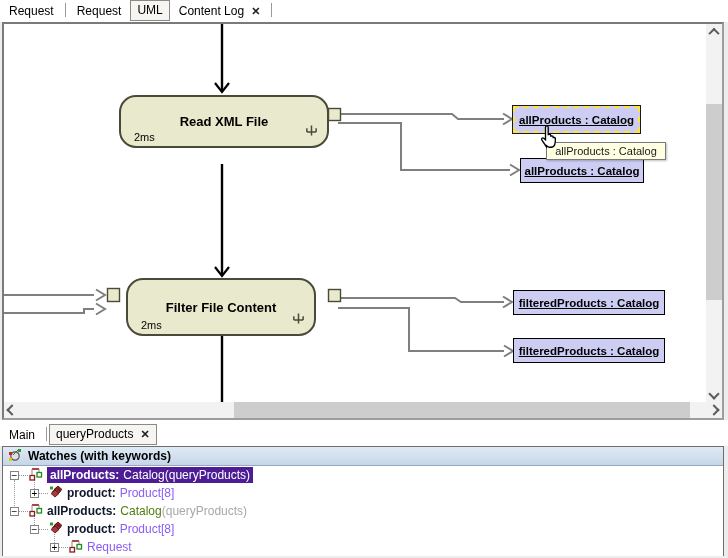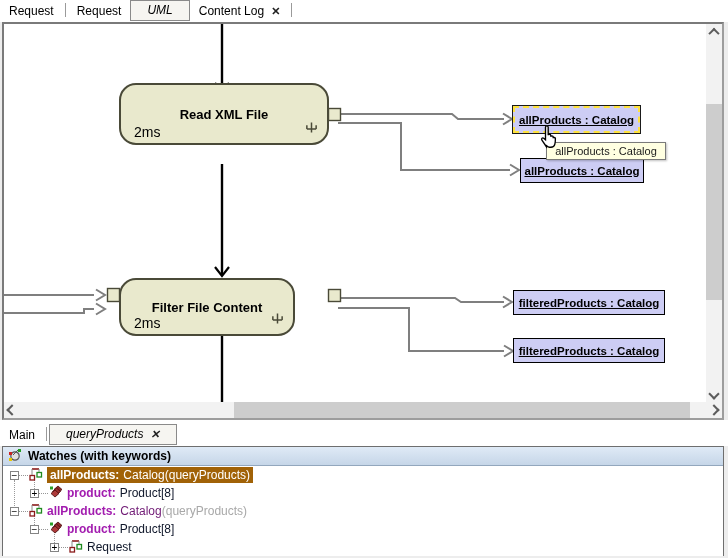--- a/index.html
+++ b/index.html
@@ -6,37 +6,37 @@
   body{
     width:728px;height:558px;position:relative;overflow:hidden;
     background:#ededed;font-family:"Liberation Sans",sans-serif;
     -webkit-font-smoothing:antialiased;
   }
   
   .tabbar{position:absolute;left:0;width:728px;display:flex;align-items:flex-end;background:#ffffff;}
   .tabbar.top{top:0;height:22px;}
   .tabbar.bottom{top:420px;height:26px;text-align:right;}
   .tab{font-size:12px;color:#000;padding:3px 9px 4px;white-space:nowrap;display:flex;align-items:center;gap:7px;}
-  .tab.selected{border:1px solid #8a8a8a;background:#f6f5f1;padding:2px 16px 3px;margin-bottom:1px;font-style:italic;}
+  .tab.selected{border:1px solid #8a8a8a;background:#f6f5f1;padding:2px 6px 3px;margin-bottom:1px;}
   .tabsep{width:1px;height:14px;background:#9a9a9a;margin:0 2px 5px;}
   .closex{font-size:11px;font-weight:bold;color:#222;cursor:default;line-height:11px;}
   
   .uml-panel{
     position:absolute;left:2px;top:22px;width:722px;height:398px;
     background:#ffffff;border:2px solid;border-color:#7a7a7a #9d9d9d #9d9d9d #7a7a7a;
     box-sizing:border-box;
   }
   .uml-canvas{position:absolute;left:0;top:0;width:702px;height:378px;background:#fff;overflow:hidden;}
   .wires{position:absolute;left:0;top:0;}
   .activity{
     position:absolute;background:#e9e9cd;border:2px solid #4a4a38;border-radius:17px;
     box-sizing:border-box;display:flex;align-items:center;justify-content:center;
   }
   .activity .title{font-size:13px;font-weight:bold;color:#000;}
-  .activity .duration{position:absolute;left:13px;bottom:3px;font-size:14px;color:#000;}
+  .activity .duration{position:absolute;left:13px;bottom:3px;font-size:11px;color:#000;}
   .activity .forkicon{position:absolute;right:9px;bottom:5px;}
   .onode{
     position:absolute;background:#cdcdf4;border:1px solid #000;box-sizing:border-box;
     display:flex;align-items:center;justify-content:center;
     font-size:11.5px;font-weight:bold;text-decoration:underline;color:#000;white-space:nowrap;
   }
   .onode.selected{border:2px dashed #ffe33e;outline:1px solid #1a1a1a;}
   .dtooltip{
     position:absolute;background:#ffffe1;border:1px solid #7a7a7a;box-sizing:border-box;
     display:flex;align-items:center;justify-content:center;font-size:11px;color:#1a1a1a;
@@ -65,26 +65,26 @@
   }
   .wbody{position:relative;height:90px;background:#fff;overflow:hidden;}
   .wrow{position:absolute;height:18px;display:flex;align-items:center;font-size:12px;white-space:nowrap;left:0;width:100%;}
   .expander{
     width:9px;height:9px;box-sizing:border-box;border:1px solid #848484;background:#fff;
     display:inline-flex;align-items:center;justify-content:center;
     font-size:10px;line-height:7px;color:#000;flex:none;
   }
   .dots{width:9px;border-top:1px dotted #969696;flex:none;}
   .wicon{flex:none;margin:0 4px 0 1px;}
-  .wname{font-weight:bold;color:#a21caf;}
+  .wname{font-weight:bold;color:#0f172a;}
   .wname:not(:empty){margin-right:4px;}
-  .wtype{color:#0f172a;}
+  .wtype{color:#8b5cf6;}
   .wsuffix{color:#a8a8a8;}
-  .wtype.tan{color:#701a75;}
-  .seltext{background:#a16207;padding:1px 3px;}
+  .wtype.tan{color:#4d7c0f;}
+  .seltext{background:#4c1d95;padding:1px 3px;}
   .seltext .wname,.seltext .wtype{color:#fff;}
   .guide{position:absolute;width:0;border-left:1px dotted #9a9a9a;}
 </style>
 </head>
 <body>
 
 <div class="tabbar top">
   <div class="tab">
       <span>Request</span>
     </div>
@@ -126,31 +126,31 @@
       <path d="M334 274 H451 L457 278 H500" stroke="#7f7f7f" stroke-width="2" fill="none"></path>
       <path d="M499 272.5 L508 278 L499 283.5" stroke="#7f7f7f" stroke-width="2" fill="none"></path>
       <path d="M334 284 H405 V327 H500" stroke="#7f7f7f" stroke-width="2" fill="none"></path>
       <path d="M500 321.5 L509 327 L500 332.5" stroke="#7f7f7f" stroke-width="2" fill="none"></path>
 
       <rect x="324.5" y="84.5" width="12" height="12" fill="#e9e9cd" stroke="#4a4a38" stroke-width="1.4"></rect>
       <rect x="103.5" y="264.5" width="12" height="13" fill="#e9e9cd" stroke="#4a4a38" stroke-width="1.4"></rect>
       <rect x="324.5" y="265.5" width="12" height="12" fill="#e9e9cd" stroke="#4a4a38" stroke-width="1.4"></rect>
     </svg>
 
-    <div class="activity" style="left:115px;top:59px;width:210px;height:62px;align-items:center;">
+    <div class="activity" style="left:115px;top:71px;width:210px;height:53px;align-items:center;">
       <span class="title">Read XML File</span>
       <span class="duration">2ms</span>
       <span class="forkicon">
         <svg width="13" height="13" viewBox="0 0 14 13">
             <path d="M7 1 V12 M2 4 V8 M12 4 V8 M2 8 H12" stroke="#4a4a38" stroke-width="1.6" fill="none"></path>
           </svg>
       </span>
     </div>
 
-    <div class="activity" style="left:115px;top:254px;width:176px;height:58px;">
+    <div class="activity" style="left:122px;top:254px;width:190px;height:58px;">
       <span class="title">Filter File Content</span>
       <span class="duration">2ms</span>
       <span class="forkicon">
         <svg width="13" height="13" viewBox="0 0 14 13">
             <path d="M7 1 V12 M2 4 V8 M12 4 V8 M2 8 H12" stroke="#4a4a38" stroke-width="1.6" fill="none"></path>
           </svg>
       </span>
     </div>
 
     <div class="onode selected" style="left:509px;top:82px;width:127px;height:27px;">

